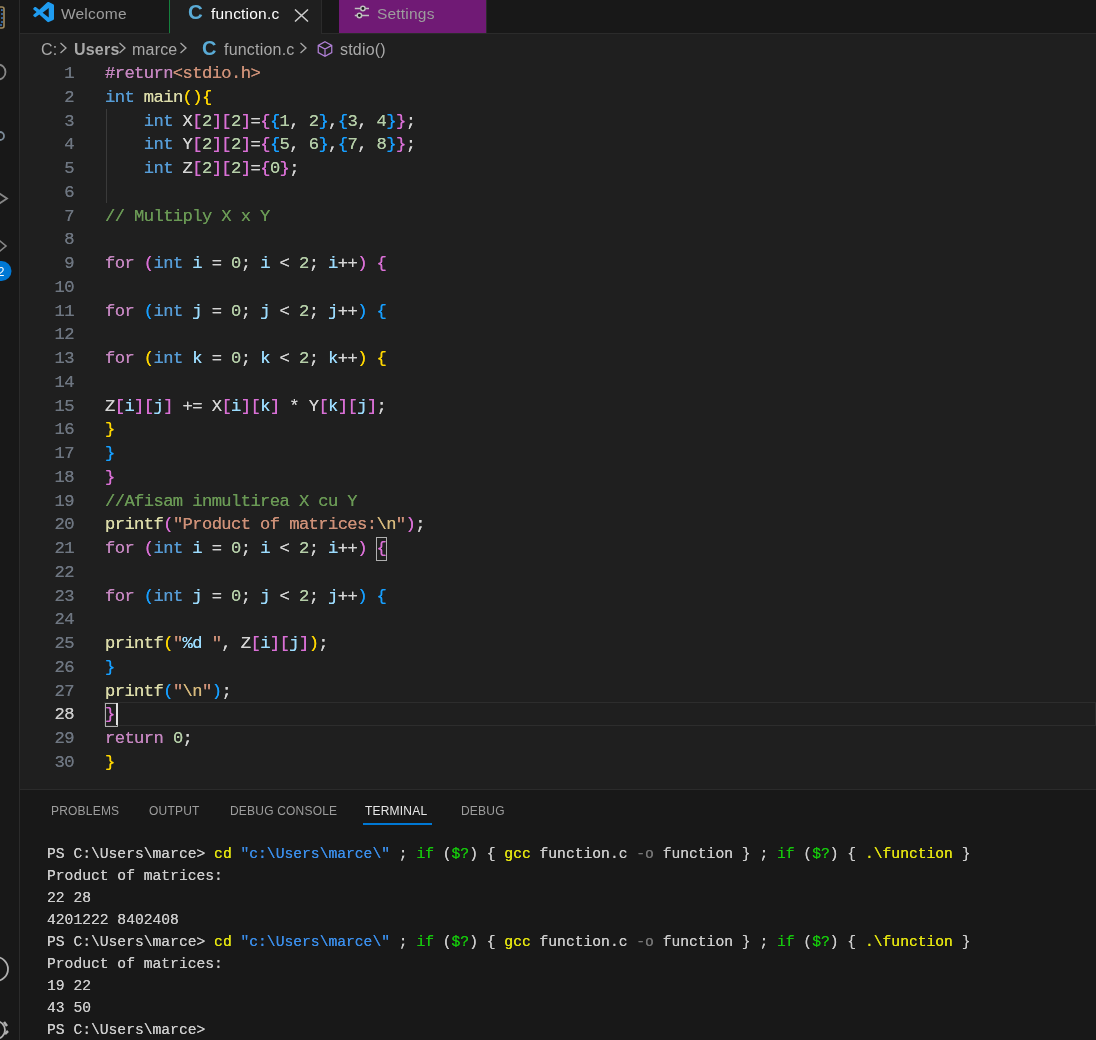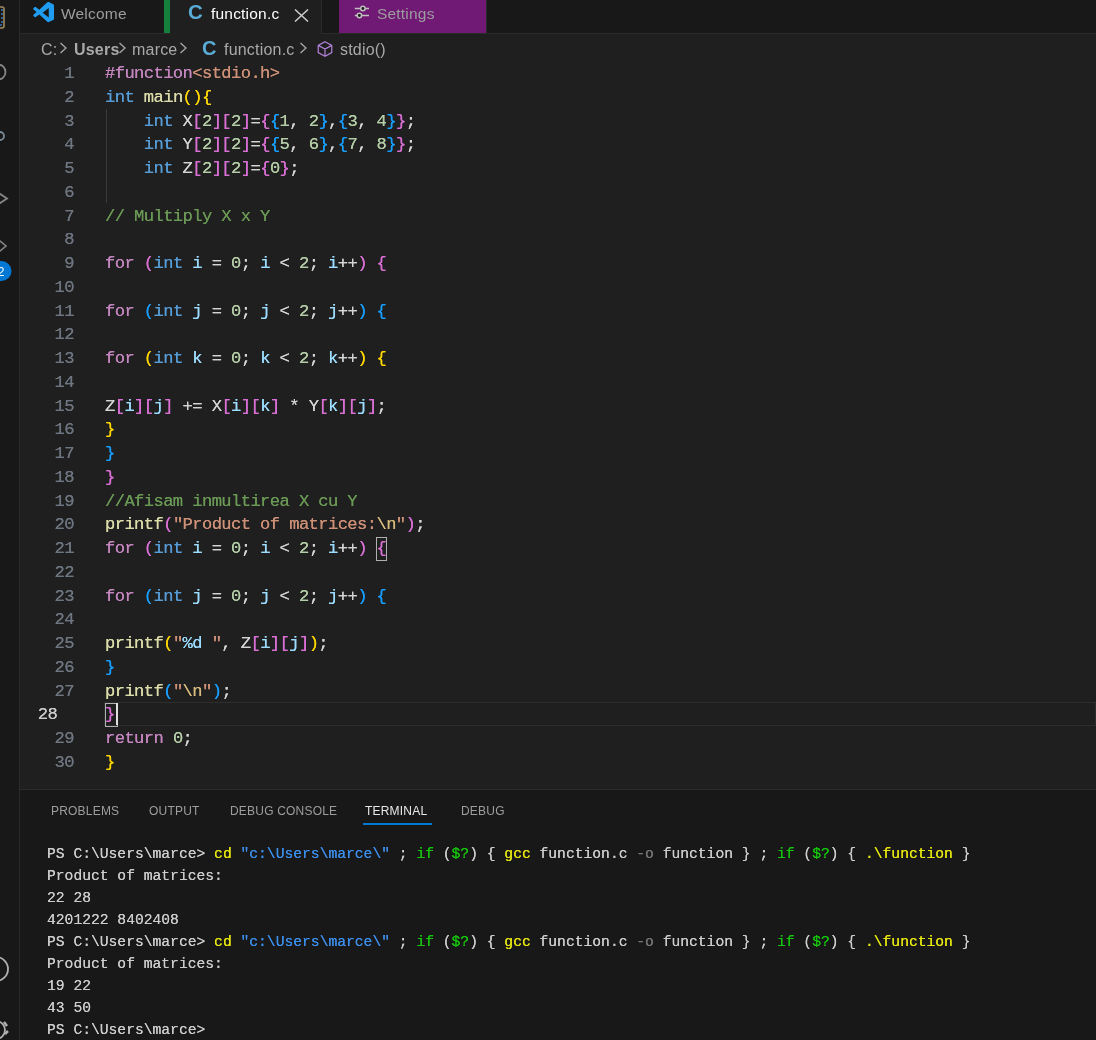--- a/index.html
+++ b/index.html
@@ -14,21 +14,21 @@
 
 #code>div,#term>div{white-space:pre;}
 #code,#term,#gutter{text-shadow:0 0 0.5px currentColor;}
 .ty{color:#E5E510}.tg{color:#16C60C}.tb{color:#3B8EEA}.tgr{color:#767676}
 </style></head><body>
 <div id="root">
 
 <div class="abs" style="left:0;top:0;width:1096px;height:33px;background:#181818;"></div>
 <div class="abs" style="left:0;top:33px;width:1096px;height:1px;background:#2b2b2b;"></div>
 
-<div class="abs" style="left:21px;top:0;width:149px;height:33px;background:#181818;border-right:6px solid #15803d;">
+<div class="abs" style="left:21px;top:0;width:149px;height:33px;background:#181818;border-right:1px solid #15803d;">
   <svg class="abs" style="left:12px;top:2px;" width="21" height="21" viewBox="0 0 100 100">
     <path fill="#1f9cf0" d="M96.5 10.8 75 .4c-2.3-1.1-5-.6-6.8 1.2L29.9 36.9 13.2 24.2c-1.6-1.2-3.7-1.1-5.2.2L2.2 29.6c-1.7 1.5-1.7 4.2 0 5.7L16.8 48 2.2 60.7c-1.7 1.5-1.7 4.2 0 5.7l5.8 5.2c1.5 1.3 3.6 1.4 5.2.2l16.7-12.7 38.3 35.3c1.8 1.8 4.5 2.3 6.8 1.2l21.5-10.4c2.1-1 3.5-3.2 3.5-5.6V16.4c0-2.4-1.4-4.6-3.5-5.6zM75 73.3 45.9 51.2 75 29.1v44.2z"></path>
   </svg>
   <span class="abs" style="left:40px;top:6px;font-size:15.5px;letter-spacing:0.2px;line-height:16px;color:#9d9d9d;">Welcome</span>
 </div>
 
 <div class="abs" style="left:170px;top:0;width:152px;height:34px;background:#1f1f1f;border-right:1px solid #2b2b2b;">
   <span class="abs" style="left:18px;top:2px;font-size:20.5px;line-height:20.5px;font-weight:bold;color:#5aabd6;">C</span>
   <span class="abs" style="left:41px;top:6px;font-size:15.5px;letter-spacing:0.2px;line-height:16px;color:#ffffff;">function.c</span>
   <svg class="abs" style="left:124px;top:8.5px;" width="15" height="13" viewBox="0 0 15 13">
@@ -96,27 +96,27 @@
       <div>18</div>
       <div>19</div>
       <div>20</div>
 <div>21</div>
       <div>22</div>
       <div>23</div>
       <div>24</div>
       <div>25</div>
       <div>26</div>
       <div>27</div>
-      <div style="color:#cccccc;text-align:center;">28</div>
+      <div style="color:#cccccc;">28</div>
       <div>29</div>
       <div>30</div>
 </div>
 
 <div class="abs mono" id="code" style="left:105px;top:62px;font-size:17.2px;letter-spacing:-0.62px;line-height:23.75px;color:#d4d4d4;">
-<div><span class="k">#function</span><span class="s">&lt;stdio.h&gt;</span></div>
+<div><span class="k">#return</span><span class="s">&lt;stdio.h&gt;</span></div>
 <div><span class="t">int</span> <span class="f">main</span><span class="y">(){</span></div>
 <div>    <span class="t">int</span> X<span class="p">[</span><span class="n">2</span><span class="p">][</span><span class="n">2</span><span class="p">]</span>=<span class="p">{</span><span class="b">{</span><span class="n">1</span>, <span class="n">2</span><span class="b">}</span>,<span class="b">{</span><span class="n">3</span>, <span class="n">4</span><span class="b">}</span><span class="p">}</span>;</div>
 <div>    <span class="t">int</span> Y<span class="p">[</span><span class="n">2</span><span class="p">][</span><span class="n">2</span><span class="p">]</span>=<span class="p">{</span><span class="b">{</span><span class="n">5</span>, <span class="n">6</span><span class="b">}</span>,<span class="b">{</span><span class="n">7</span>, <span class="n">8</span><span class="b">}</span><span class="p">}</span>;</div>
 <div>    <span class="t">int</span> Z<span class="p">[</span><span class="n">2</span><span class="p">][</span><span class="n">2</span><span class="p">]</span>=<span class="p">{</span><span class="n">0</span><span class="p">}</span>;</div>
 <div> </div>
 <div><span class="c">// Multiply X x Y</span></div>
 <div> </div>
 <div><span class="k">for</span> <span class="p">(</span><span class="t">int</span> <span class="v">i</span> = <span class="n">0</span>; <span class="v">i</span> &lt; <span class="n">2</span>; <span class="v">i</span>++<span class="p">)</span> <span class="p">{</span></div>
 <div> </div>
 <div><span class="k">for</span> <span class="b">(</span><span class="t">int</span> <span class="v">j</span> = <span class="n">0</span>; <span class="v">j</span> &lt; <span class="n">2</span>; <span class="v">j</span>++<span class="b">)</span> <span class="b">{</span></div>

